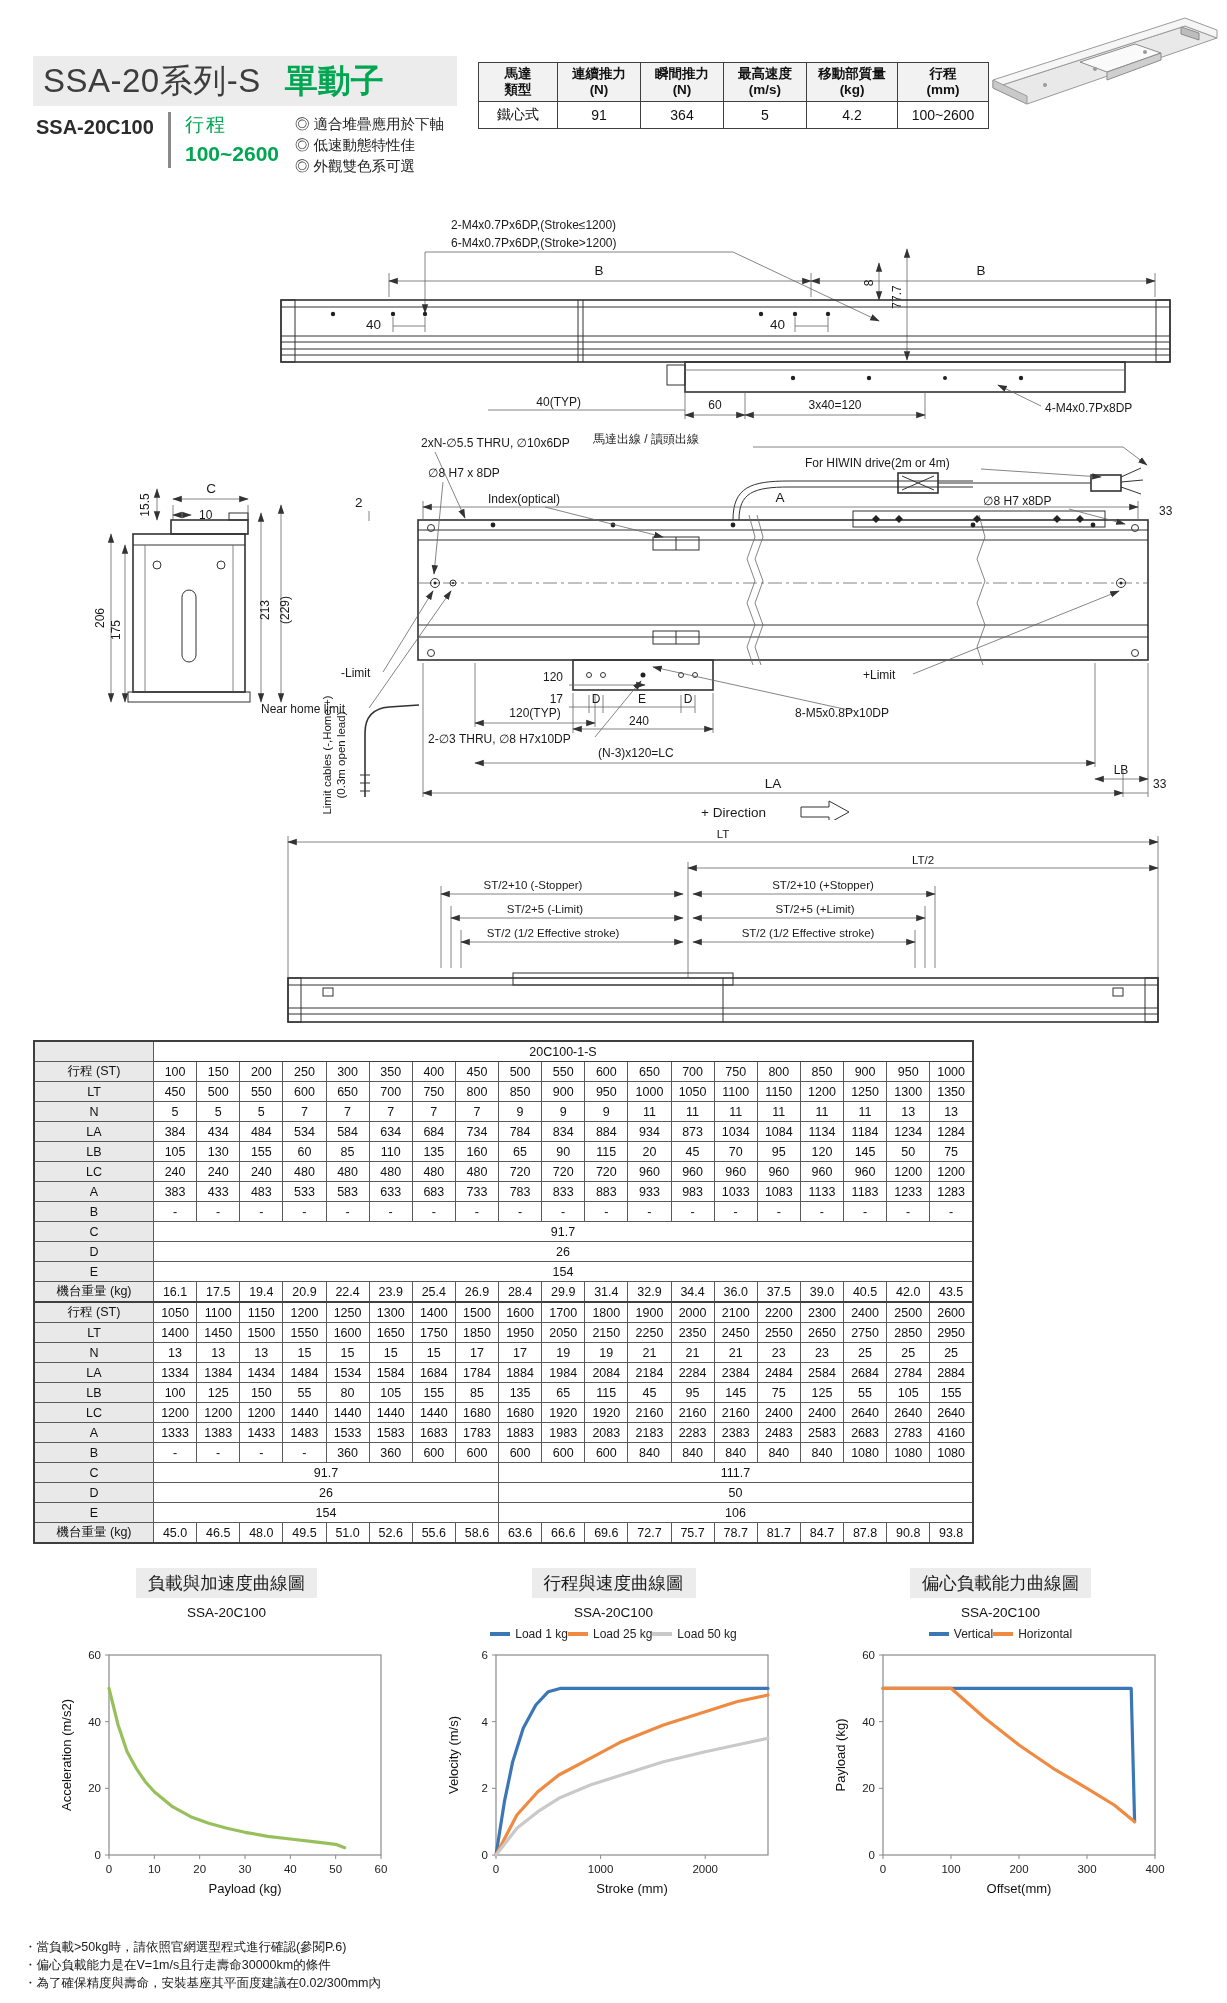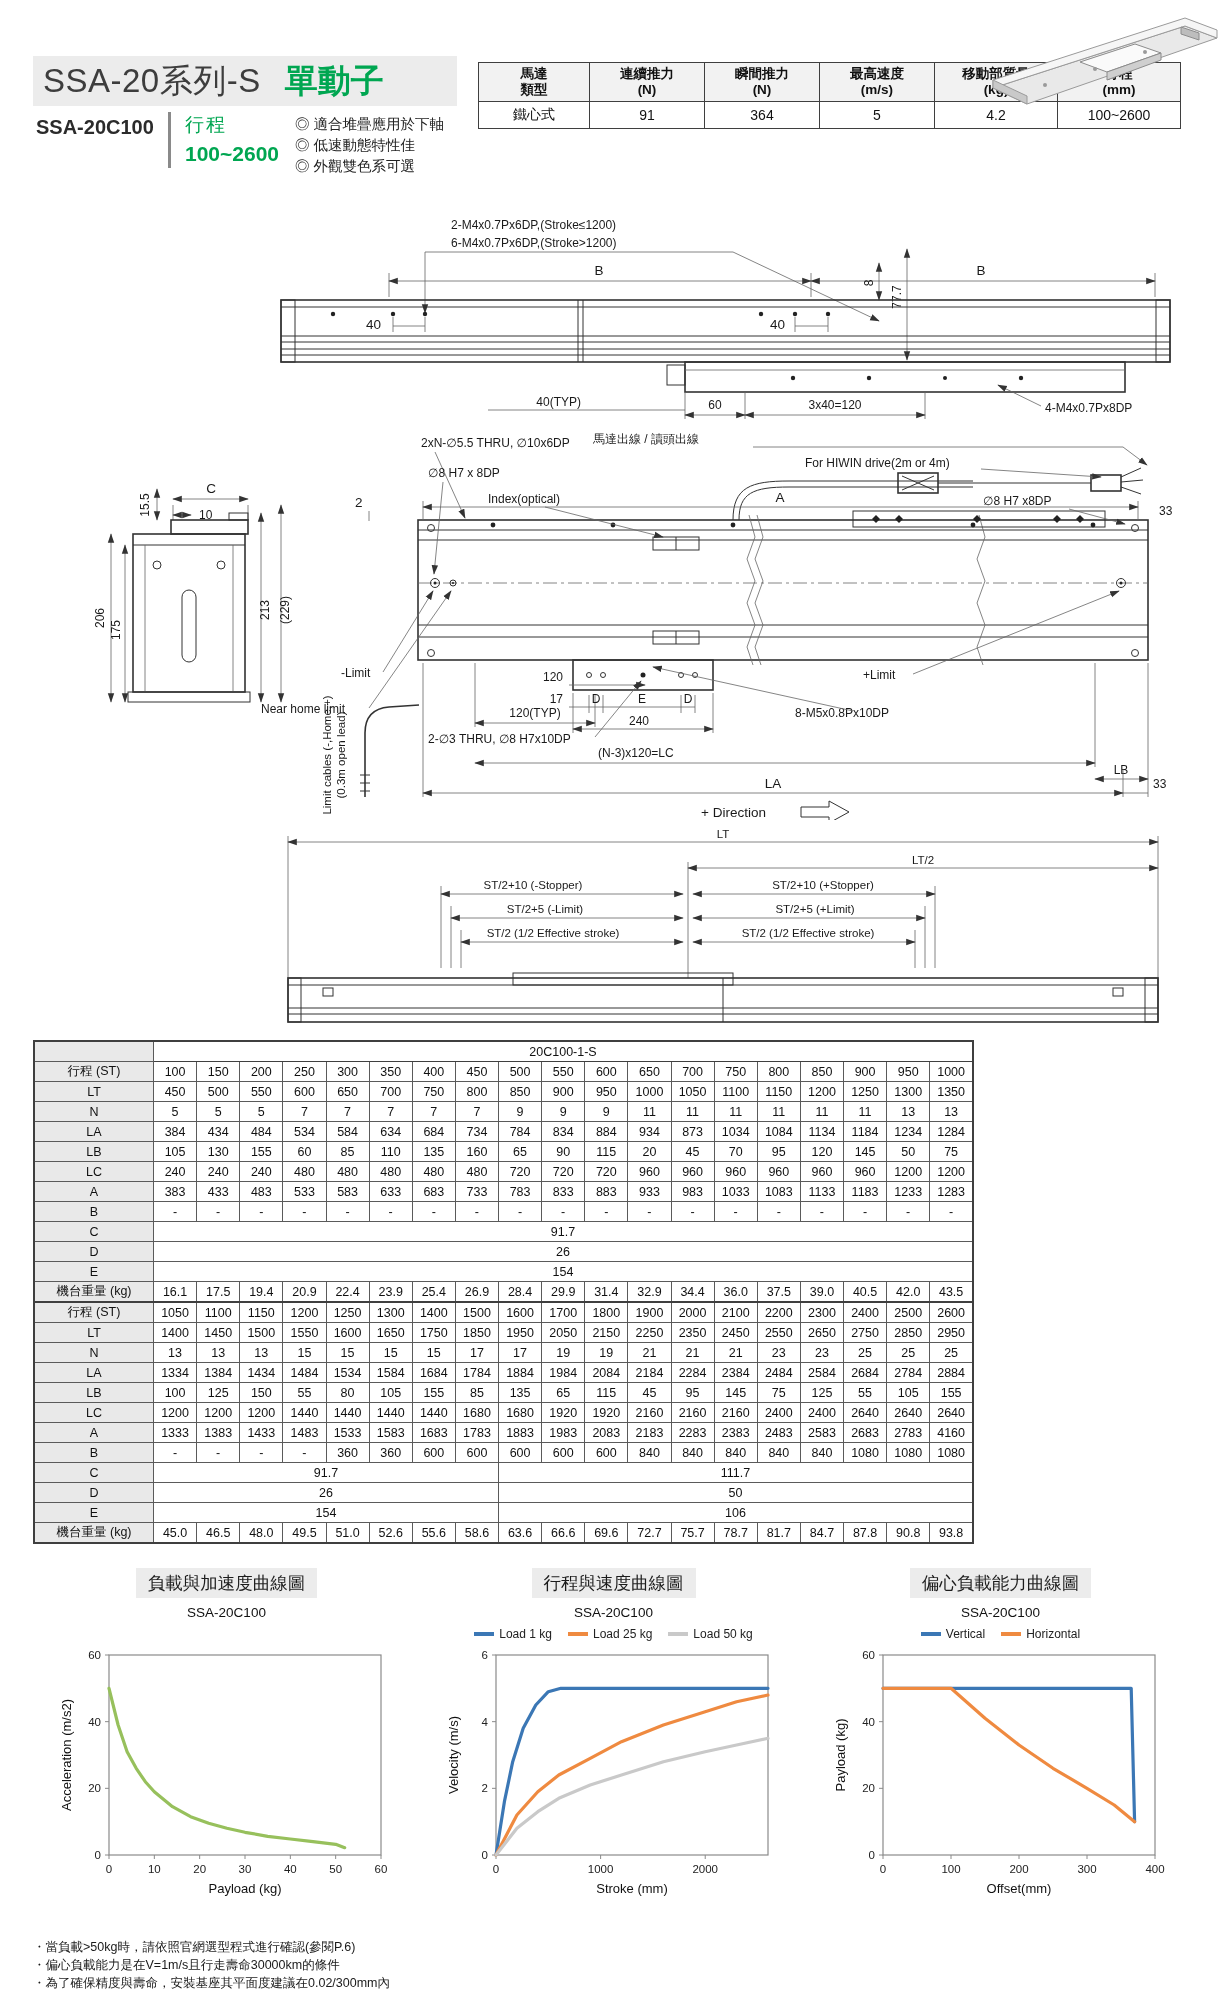--- a/index.html
+++ b/index.html
@@ -10,21 +10,21 @@
   .title-black{font-size:33px;color:#3d3d3d;letter-spacing:.5px;}
   .title-green{font-size:33px;color:#00a651;font-weight:bold;margin-left:24px;}
   .model-row{position:absolute;left:36px;top:112px;display:flex;align-items:flex-start;}
   .model{font-size:20px;font-weight:bold;color:#2b2b2b;padding-top:4px;width:132px;}
   .hdr-divider{width:3px;height:56px;background:#8a8a8a;margin:0 14px 0 0;}
   .stroke-col{width:96px;}
   .stroke-label{font-size:19px;color:#00a651;letter-spacing:2px;}
   .stroke-range{font-size:21px;color:#00a651;font-weight:bold;margin-top:4px;}
   .features{font-size:14.5px;line-height:21px;color:#222;margin-left:14px;padding-top:2px;white-space:nowrap;}
   table.spec{position:absolute;left:478px;top:62px;border-collapse:collapse;background:#fff;}
-  table.spec th{border:1.5px solid #3f3f3f;background:#f2f2f2;font-size:13.5px;line-height:16px;font-weight:bold;padding:3px 22px;}
+  table.spec th{border:1.5px solid #3f3f3f;background:#f2f2f2;font-size:13.5px;line-height:16px;font-weight:bold;padding:3px 6px;}
   table.spec td{border:1.5px solid #3f3f3f;font-size:14px;text-align:center;height:26px;padding:0 8px;}
   
   .drw{position:absolute;left:33px;}
   svg .ln{stroke:#333;stroke-width:1;fill:none;}
   svg .ln2{stroke:#333;stroke-width:1.6;fill:none;}
   svg .thin{stroke:#666;stroke-width:.8;fill:none;}
   svg text{fill:#1a1a1a;}
   svg .dim{font-size:12px;}
   svg .dimb{font-size:13.5px;}
   svg .dims{font-size:11.5px;}
@@ -32,27 +32,27 @@
   table.dimtab{position:absolute;left:33px;top:1040px;width:941px;border-collapse:collapse;table-layout:fixed;border:2px solid #3f3f3f;}
   table.dimtab th,table.dimtab td{border:1px solid #5a5a5a;font-size:12.5px;text-align:center;height:19px;padding:0;overflow:hidden;white-space:nowrap;}
   table.dimtab th.rowlab{background:#e9e9e9;font-weight:normal;width:118px;}
   table.dimtab tr.title-row td{font-size:12.5px;border-bottom:1.5px solid #3f3f3f;}
   table.dimtab tr.sep th,table.dimtab tr.sep td{border-top:2px solid #3f3f3f;}
   
   .charts{position:absolute;left:33px;top:1568px;width:1161px;display:flex;}
   .chart{width:387px;display:flex;flex-direction:column;align-items:center;}
   .chart-title{background:#ececec;font-size:17.5px;font-weight:normal;padding:3px 12px;color:#1c1c1c;}
   .chart-sub{font-size:13.5px;margin-top:7px;color:#111;}
-  .legend{height:18px;margin-top:5px;font-size:12px;display:flex;gap:16px;align-items:center;color:#222;}
+  .legend{height:18px;margin-top:5px;font-size:12px;display:flex;align-items:center;color:#222;}
   .legend-item{display:flex;align-items:center;}
   .sw{display:inline-block;width:20px;height:3.5px;margin-right:5px;}
   svg.plot .tick{font-size:11.5px;fill:#222;}
   svg.plot .axis-label{font-size:13px;fill:#111;}
   
-  .notes{position:absolute;left:33px;top:1938px;font-size:12.5px;line-height:18px;color:#1a1a1a;}
+  .notes{position:absolute;left:24px;top:1938px;font-size:12.5px;line-height:18px;color:#1a1a1a;}
 </style>
 </head>
 <body>
 
 <div class="page">
 
   <div class="title-band">
     <span class="title-black">SSA-20系列-S</span>
     <span class="title-green">單動子</span>
   </div>

